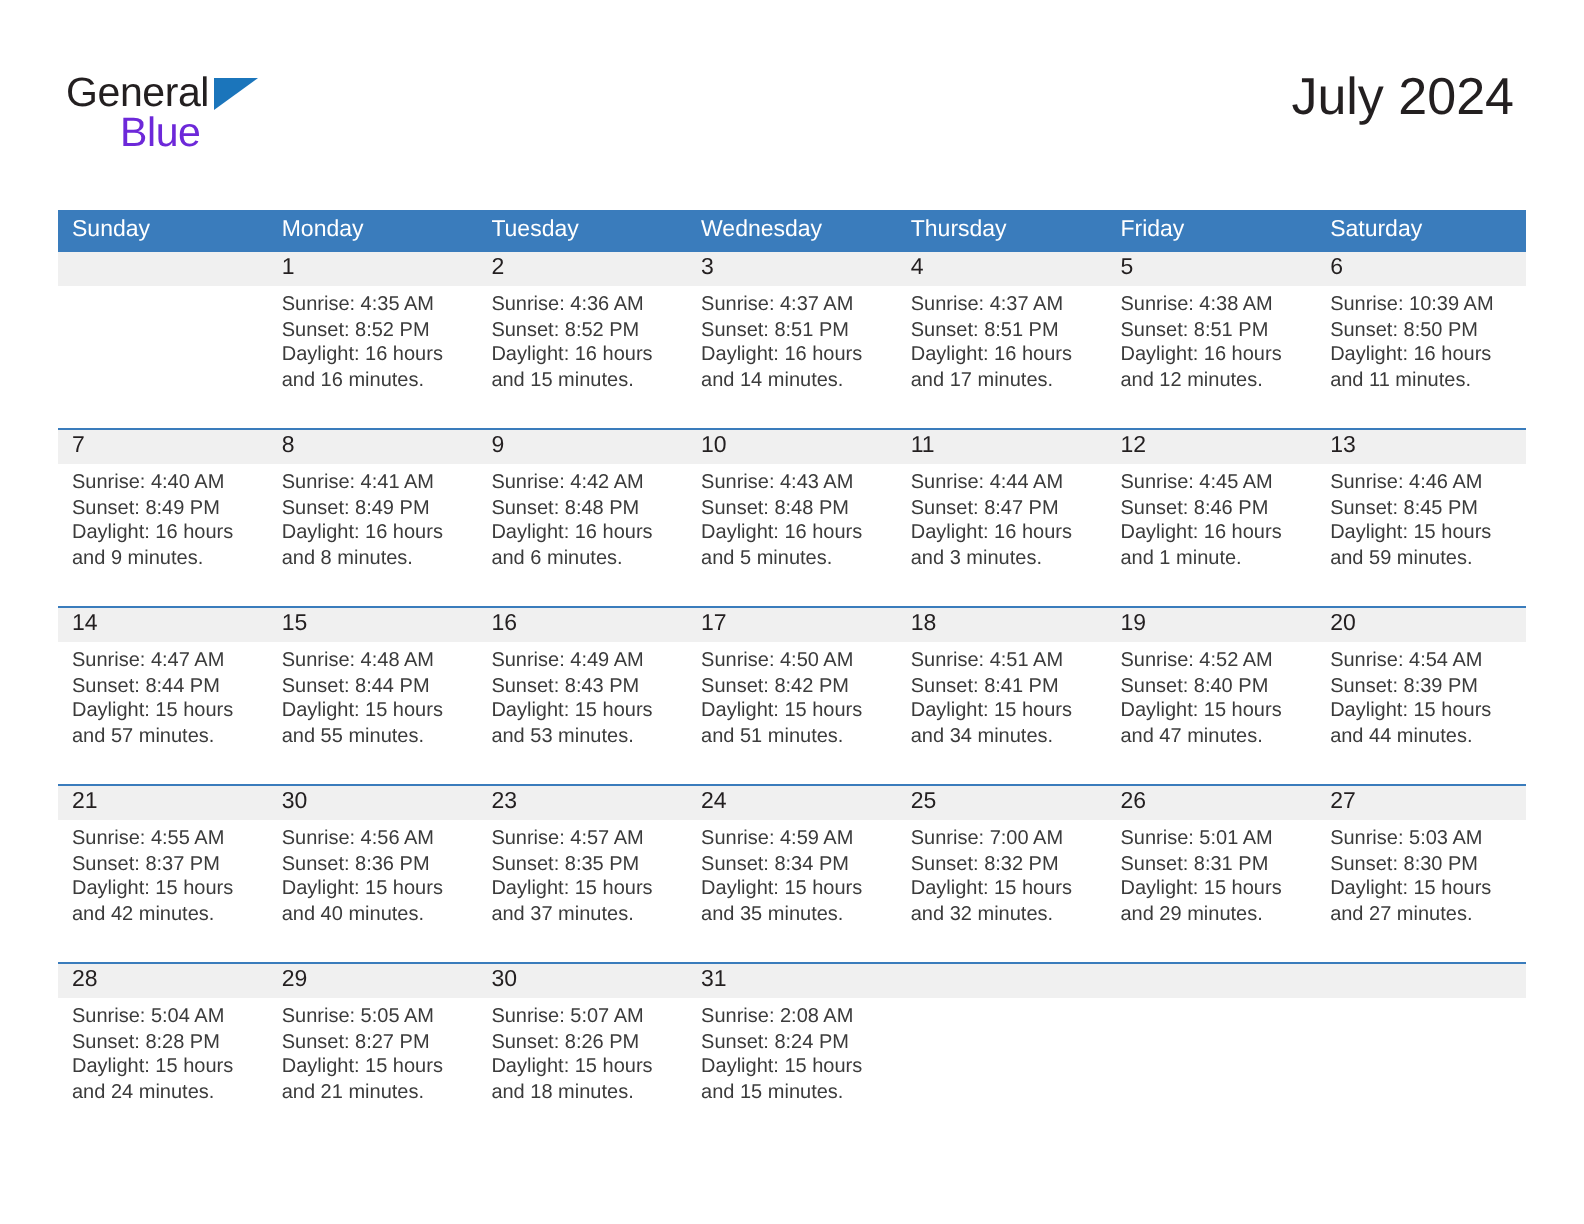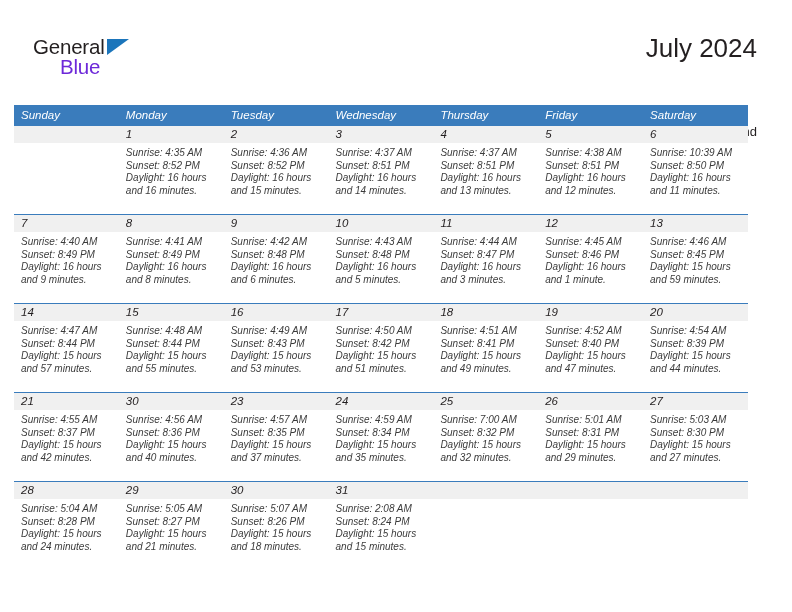--- a/index.html
+++ b/index.html
@@ -79,26 +79,25 @@
     font-size: 13px;
     color: #231f20;
     text-align: left;
     white-space: nowrap;
     margin-top: 48px;
   }
 
   
   .cal {
     position: absolute;
-    left: 14px;
+    left: 29px;
     top: 105px;
     width: 734px;
     border-collapse: collapse;
     table-layout: fixed;
-    font-style: italic;
   }
   .cal th {
     background: #3a7cbc;
     color: #ffffff;
     font-weight: normal;
     font-size: 11.5px;
     text-align: left;
     padding: 4px 0 5px 7px;
     height: 11px;
     border: none;
@@ -222,21 +221,21 @@
               </div>
             </div>
           </td>
         <td>
             <div class="cell">
               <div class="daynum">4</div>
               <div class="info">
                 <div>Sunrise: 4:37 AM</div>
                 <div>Sunset: 8:51 PM</div>
                 <div>Daylight: 16 hours</div>
-                <div>and 13 minutes.</div>
+                <div>and 17 minutes.</div>
               </div>
             </div>
           </td>
         <td>
             <div class="cell">
               <div class="daynum">5</div>
               <div class="info">
                 <div>Sunrise: 4:38 AM</div>
                 <div>Sunset: 8:51 PM</div>
                 <div>Daylight: 16 hours</div>
@@ -382,21 +381,21 @@
               </div>
             </div>
           </td>
         <td>
             <div class="cell">
               <div class="daynum">18</div>
               <div class="info">
                 <div>Sunrise: 4:51 AM</div>
                 <div>Sunset: 8:41 PM</div>
                 <div>Daylight: 15 hours</div>
-                <div>and 49 minutes.</div>
+                <div>and 34 minutes.</div>
               </div>
             </div>
           </td>
         <td>
             <div class="cell">
               <div class="daynum">19</div>
               <div class="info">
                 <div>Sunrise: 4:52 AM</div>
                 <div>Sunset: 8:40 PM</div>
                 <div>Daylight: 15 hours</div>

